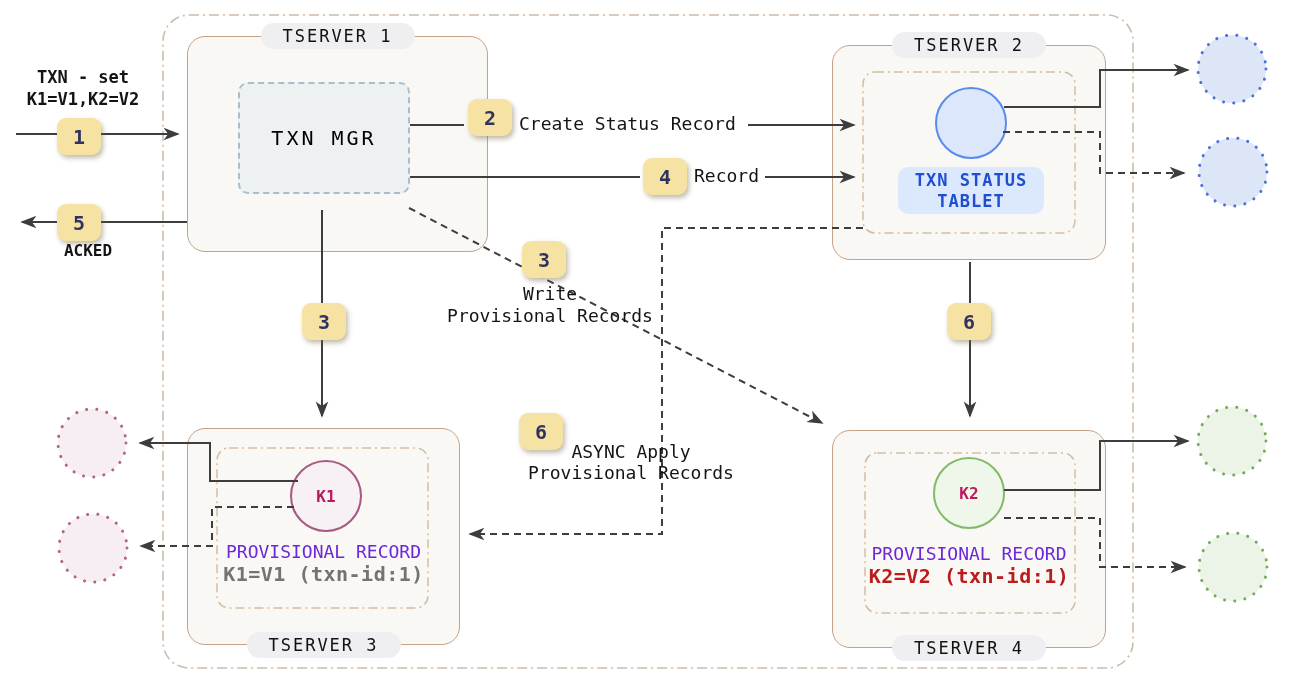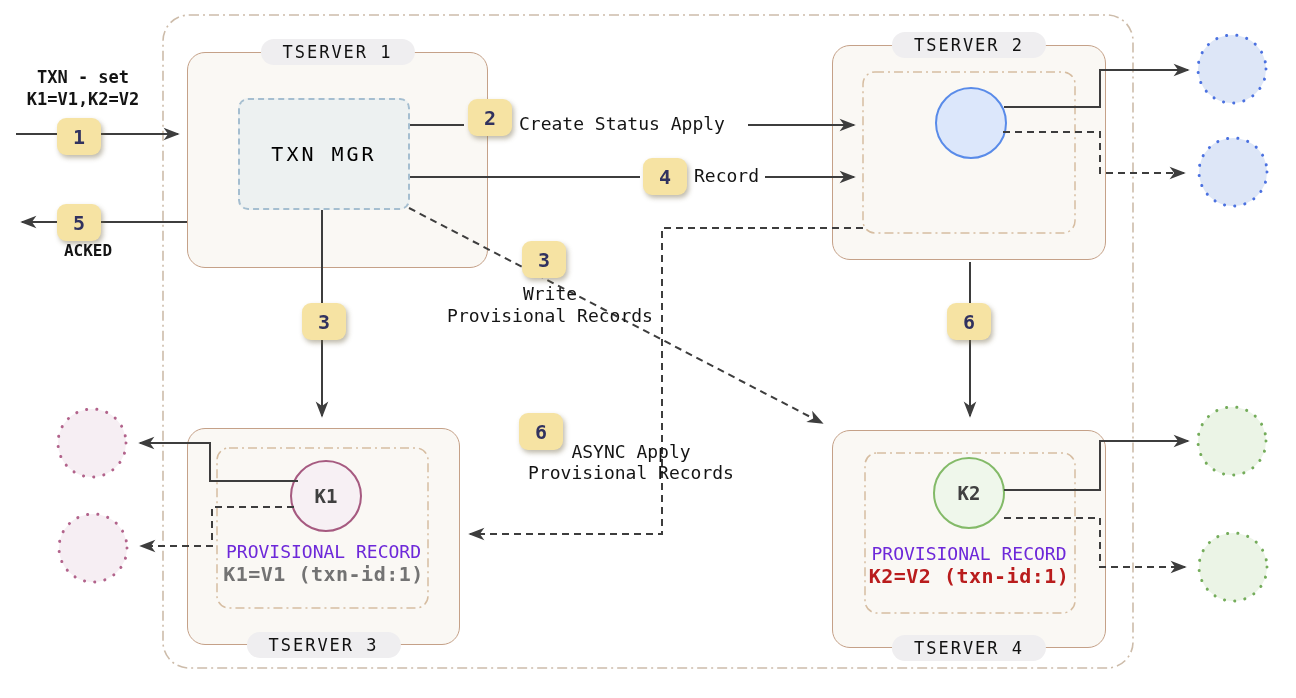--- a/index.html
+++ b/index.html
@@ -28,21 +28,21 @@
 
   .txnmgr {
     position:absolute; left:50px; top:45px; width:172px; height:112px;
     background:#edf1f1; border:2px dashed #a5bed0; border-radius:10px;
     display:flex; align-items:center; justify-content:center;
     font-size:20px; letter-spacing:3px; color:#000000;
   }
   .circle {
     position:absolute; width:72px; height:72px; border-radius:50%;
     display:flex; align-items:center; justify-content:center;
-    font-size:19px; font-weight:bold; color:#404040; z-index:2;
+    font-size:16px; font-weight:bold; color:#be185d; z-index:2;
   }
   .status-circle { border:2px solid #598be9; background:#dce7fb; }
   .k1-circle { border:2px solid #a65a80; background:#f7f0f4; }
   .k2-circle { border:2px solid #83ba68; background:#eff7eb; }
 
   .tablet-label {
     position:absolute; left:65px; top:121px; width:146px; height:47px;
     background:#dce8fd; border-radius:10px;
     display:flex; flex-direction:column; align-items:center; justify-content:center;
     font-size:17px; font-weight:bold; letter-spacing:1px; color:#1f4fd0; line-height:21px;
@@ -64,30 +64,34 @@
   .lbl.center { text-align:center; white-space:normal; line-height:22px; }
   .lbl.bold { font-weight:bold; }
   .client-req { left:8px; top:66px; width:150px; font-size:17px; line-height:22px; }
   .acked { left:38px; top:240px; width:100px; font-size:16px; }
 </style>
 </head>
 <body>
 
 <div class="canvas">
 
-  <div class="tserver" style="left:187px; top:52px; width:301px; height:216px;">
+  <div class="tserver" style="left:187px; top:36px; width:301px; height:216px;">
     <div class="pill top">TSERVER 1</div>
     <div class="txnmgr">
       <span>TXN MGR</span>
     </div>
   </div>
 
   <div class="tserver" style="left:832px; top:45px; width:274px; height:215px;">
     <div class="pill top">TSERVER 2</div>
     <div class="circle status-circle" style="left:102px; top:41px;"></div>
+    <div class="tablet-label">
+      <span>TXN STATUS</span>
+      <span>TABLET</span>
+    </div>
   </div>
 
   <div class="tserver" style="left:187px; top:428px; width:273px; height:217px;">
     <div class="pill bottom">TSERVER 3</div>
     <div class="circle k1-circle" style="left:102px; top:31px;">
       <span>K1</span>
     </div>
     <div class="record">
       <span class="rtitle">PROVISIONAL RECORD</span>
       <span class="rvalue maroon">K1=V1 (txn-id:1)</span>
@@ -147,21 +151,21 @@
   <div class="lbl bold center client-req">
     <span>TXN - set</span><br>
     <span>K1=V1,K2=V2</span>
   </div>
 
   <div class="badge" style="left:57px; top:118px;">1</div>
   <div class="badge" style="left:57px; top:204px;">5</div>
   <div class="lbl bold center acked">ACKED</div>
 
   <div class="badge" style="left:468px; top:99px;">2</div>
-  <div class="lbl" style="left:519px; top:113px;">Create Status Apply</div>
+  <div class="lbl" style="left:519px; top:113px;">Create Status Record</div>
 
   <div class="badge" style="left:643px; top:158px;">4</div>
   <div class="lbl" style="left:694px; top:165px;">Record</div>
 
   <div class="badge" style="left:302px; top:303px;">3</div>
   <div class="badge" style="left:522px; top:241px;">3</div>
   <div class="lbl center" style="left:440px; top:283px; width:220px;">
     <span>Write</span><br>
     <span>Provisional Records</span>
   </div>

